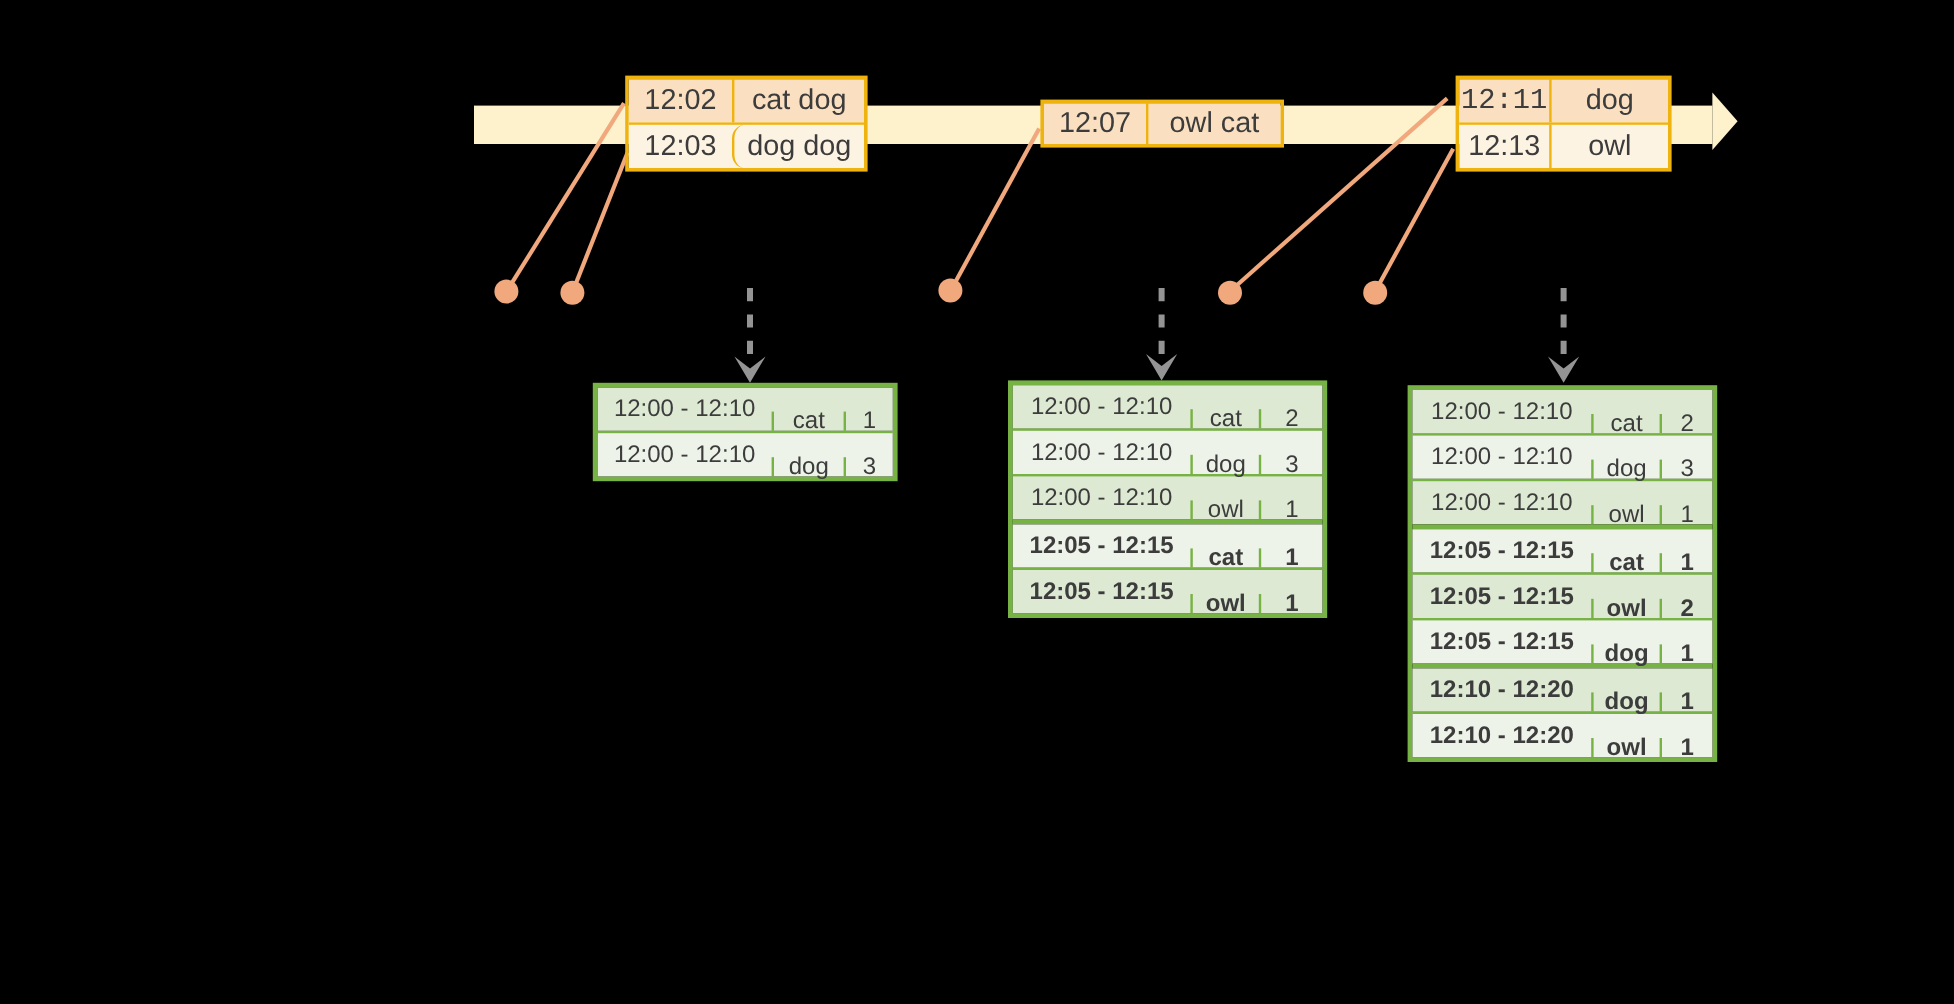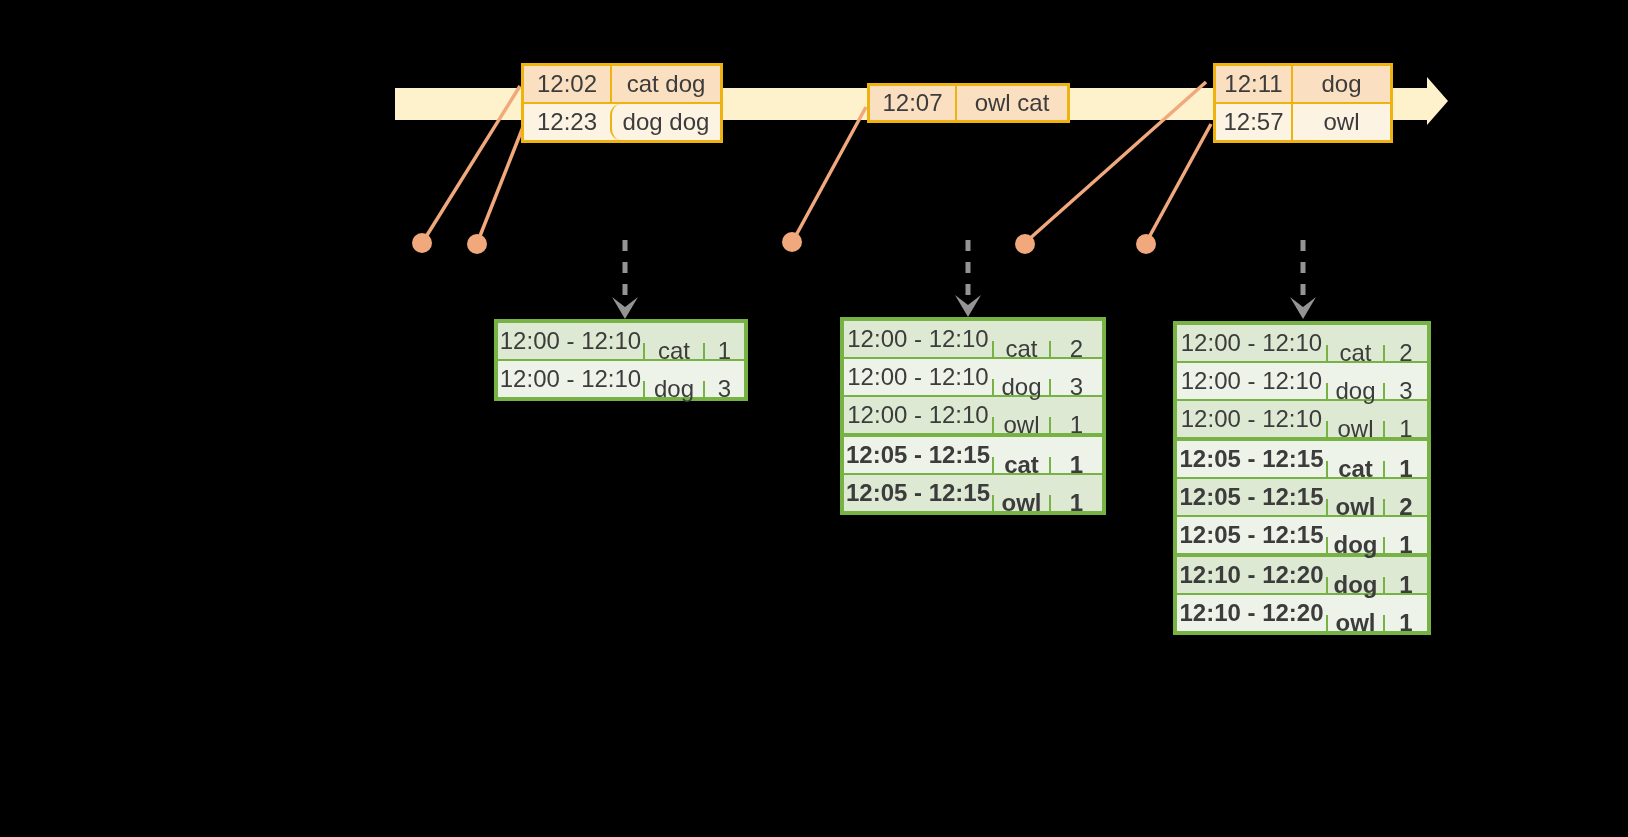--- a/index.html
+++ b/index.html
@@ -31,21 +31,21 @@
   .e-dark{background:var(--event-row-dark,#FADFC1);}
   .e-light{background:var(--event-row-light,#FDF3E3);}
   .cell{display:flex;align-items:center;justify-content:center;color:var(--text,#3C3C3C);}
   .e-row .cell{font-size:24px;}
   .event-box .cell.sep{border-left:2px solid var(--event-border,#EFB310);}
   
   .result-table{position:absolute;border:4px solid var(--result-border,#77B245);}
   .result-table-1{left:494px;top:319px;}
   .result-table-2{left:840px;top:317px;}
   .result-table-3{left:1173px;top:321px;}
-  .r-row{display:flex;height:36px;font-size:24px;}
+  .r-row{display:flex;height:36px;font-size:20px;}
   .r-row-sep{border-top:2px solid var(--result-border,#77B245);}
   .r-group-sep{border-top:4px solid var(--result-border,#77B245);font-weight:bold;}
   .r-dark{background:var(--result-row-dark,#DDE9D2);}
   .r-light{background:var(--result-row-light,#EEF3E9);}
   .result-table .cell.sep{border-left:2px solid var(--result-border,#77B245);margin-top:20px;}
 </style>
 </head>
 <body>
 
 <div id="canvas">
@@ -79,37 +79,37 @@
       <polygon points="1290,297 1303,307 1316,297 1303,319"></polygon>
     </g>
   </svg>
 
   <div class="event-box event-box-1">
       <div class="e-row e-dark">
         <div class="cell" style="width: 86px;">12:02</div>
         <div class="cell sep" style="width: 108px;">cat dog</div>
       </div>
       <div class="e-row e-light">
-        <div class="cell" style="width: 86px;">12:23</div>
+        <div class="cell" style="width: 86px;">12:03</div>
         <div class="cell sep" style="width: 108px; border-radius: 11px;">dog dog</div>
       </div>
     </div>
   <div class="event-box event-box-2">
       <div class="e-row e-dark">
         <div class="cell" style="width: 85px;">12:07</div>
         <div class="cell sep" style="width: 110px; text-align: center;">owl cat</div>
       </div>
     </div>
   <div class="event-box event-box-3">
       <div class="e-row e-dark">
-        <div class="cell" style="width: 75px;">12:11</div>
+        <div class="cell" style="width: 75px; font-family: Liberation Mono, monospace;">12:11</div>
         <div class="cell sep" style="width: 97px;">dog</div>
       </div>
       <div class="e-row e-light">
-        <div class="cell" style="width: 75px;">12:57</div>
+        <div class="cell" style="width: 75px;">12:13</div>
         <div class="cell sep" style="width: 97px;">owl</div>
       </div>
     </div>
 
   <div class="result-table result-table-1">
       <div class="r-group">
         <div class="r-row r-dark">
           <div class="cell" style="width: 145px;">12:00 - 12:10</div>
           <div class="cell sep" style="width: 58px;">cat</div>
           <div class="cell sep" style="width: 39px;">1</div>

